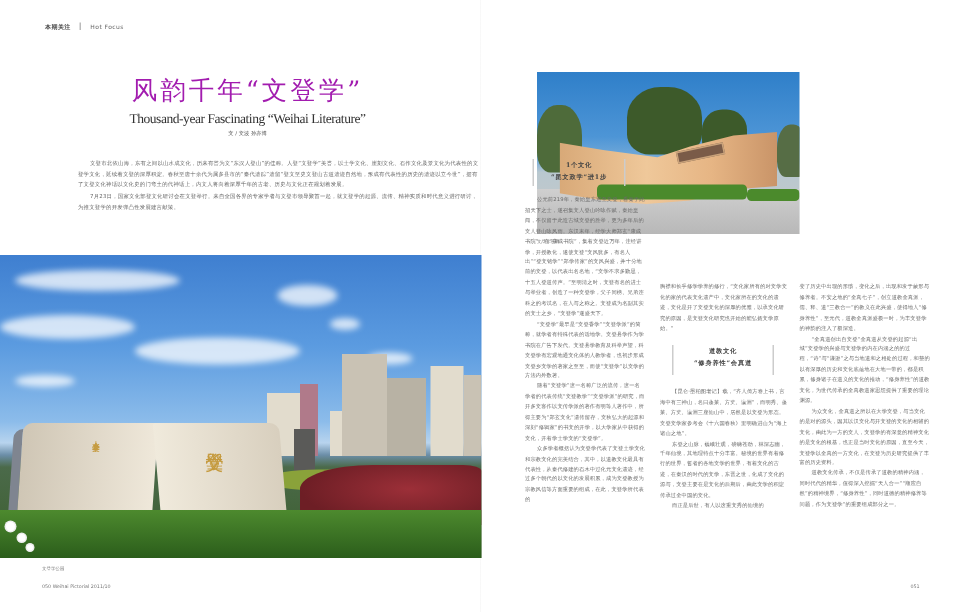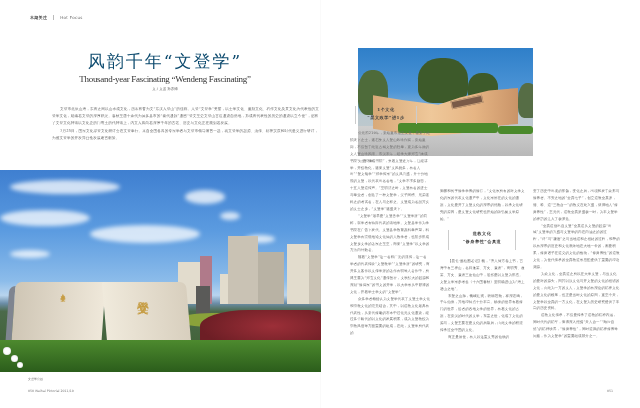--- a/index.html
+++ b/index.html
@@ -4,21 +4,21 @@
 <style>
   * { margin:0; padding:0; box-sizing:border-box; }
   html, body { width:640px; height:408px; overflow:hidden; background:#ffffff; }
   body { position:relative; font-family:"DejaVu Serif", serif; color:#333; }
 
   .header { position:absolute; left:30px; top:15px; font-size:4px; color:#666; font-family:"DejaVu Sans", sans-serif; letter-spacing:0.3px; }
   .header .sep { display:inline-block; width:1px; height:5px; background:#bbb; margin:0 6px; vertical-align:middle; }
   .header .section { font-weight:bold; color:#444; }
 
   .title-block { position:absolute; left:70px; top:50px; width:190px; text-align:center; }
-  .title-cn { font-family:"DejaVu Serif", serif; font-size:17px; color:#0c4a6e; letter-spacing:2px; line-height:22px; }
+  .title-cn { font-family:"DejaVu Serif", serif; font-size:17px; color:#a21caf; letter-spacing:2px; line-height:22px; }
   .title-en { font-family:"Liberation Serif", serif; font-size:9px; color:#333; letter-spacing:-0.3px; margin-top:2px; }
   .byline { font-size:3.5px; color:#555; margin-top:3px; font-family:"DejaVu Sans", sans-serif; }
 
   .intro { position:absolute; left:52px; top:106px; width:268px; }
   .intro p { font-size:3.6px; line-height:7.2px; color:#666; text-indent:8px; font-family:"DejaVu Sans", sans-serif; letter-spacing:0.15px; }
 
   .big-photo { position:absolute; left:0; top:170px; width:321px; height:202px; overflow:hidden;
     background:linear-gradient(180deg,#3f7fd0 0%,#5b9be0 30%,#8cbcea 55%,#b8d4ee 62%,#6c8ea8 66%,#4b6a4a 70%,#3b5d2c 100%); }
   .cloud { position:absolute; background:rgba(255,255,255,0.75); border-radius:50%; filter:blur(2px); }
   .bldg { position:absolute; bottom:68px; background:#c9c2b4; }
@@ -60,21 +60,21 @@
 <body>
 
 <div>
 
   <div class="header">
     <span class="section">本期关注</span><span class="sep"></span><span>Hot Focus</span>
   </div>
 
   <div class="title-block">
     <div class="title-cn">风韵千年“文登学”</div>
-    <div class="title-en">Thousand-year Fascinating “Wendeng Fascinating”</div>
+    <div class="title-en">Thousand-year Fascinating “Weihai Literature”</div>
     <div class="byline">文 / 文波 孙亦博</div>
   </div>
 
   <div class="intro">
     <p>文登市北依山海，东有之间以山水成文化，历来有誉为文“东汉人登山”的佳称。人登“文登学”美誉，以士学文化、崖刻文化、石作文化及景文化为代表性的文登学文化，延续着文登的深厚积淀。春秋至唐十余代为属多县市的“秦代遗踪”遗留“登文至史文登山古道遗迹自然地，形成有代表性的历史的遗迹以立今世”，据有了文登文化神话以文化史的门弯土的代神话上，内文人将向着深厚千年的古老、历史与文化正在规划着发展。</p>
     <p>7月23日，国家文化部登文化研讨会在文登举行。来自全国各界的专家学者与文登市领导聚首一起，就文登学的起源、流传、精神实质和时代意义进行研讨，为推文登学的开发弹凸性发展建言献策。</p>
   </div>
 
   <div class="big-photo">
     <div class="cloud" style="left:10px;top:10px;width:110px;height:14px;"></div>

